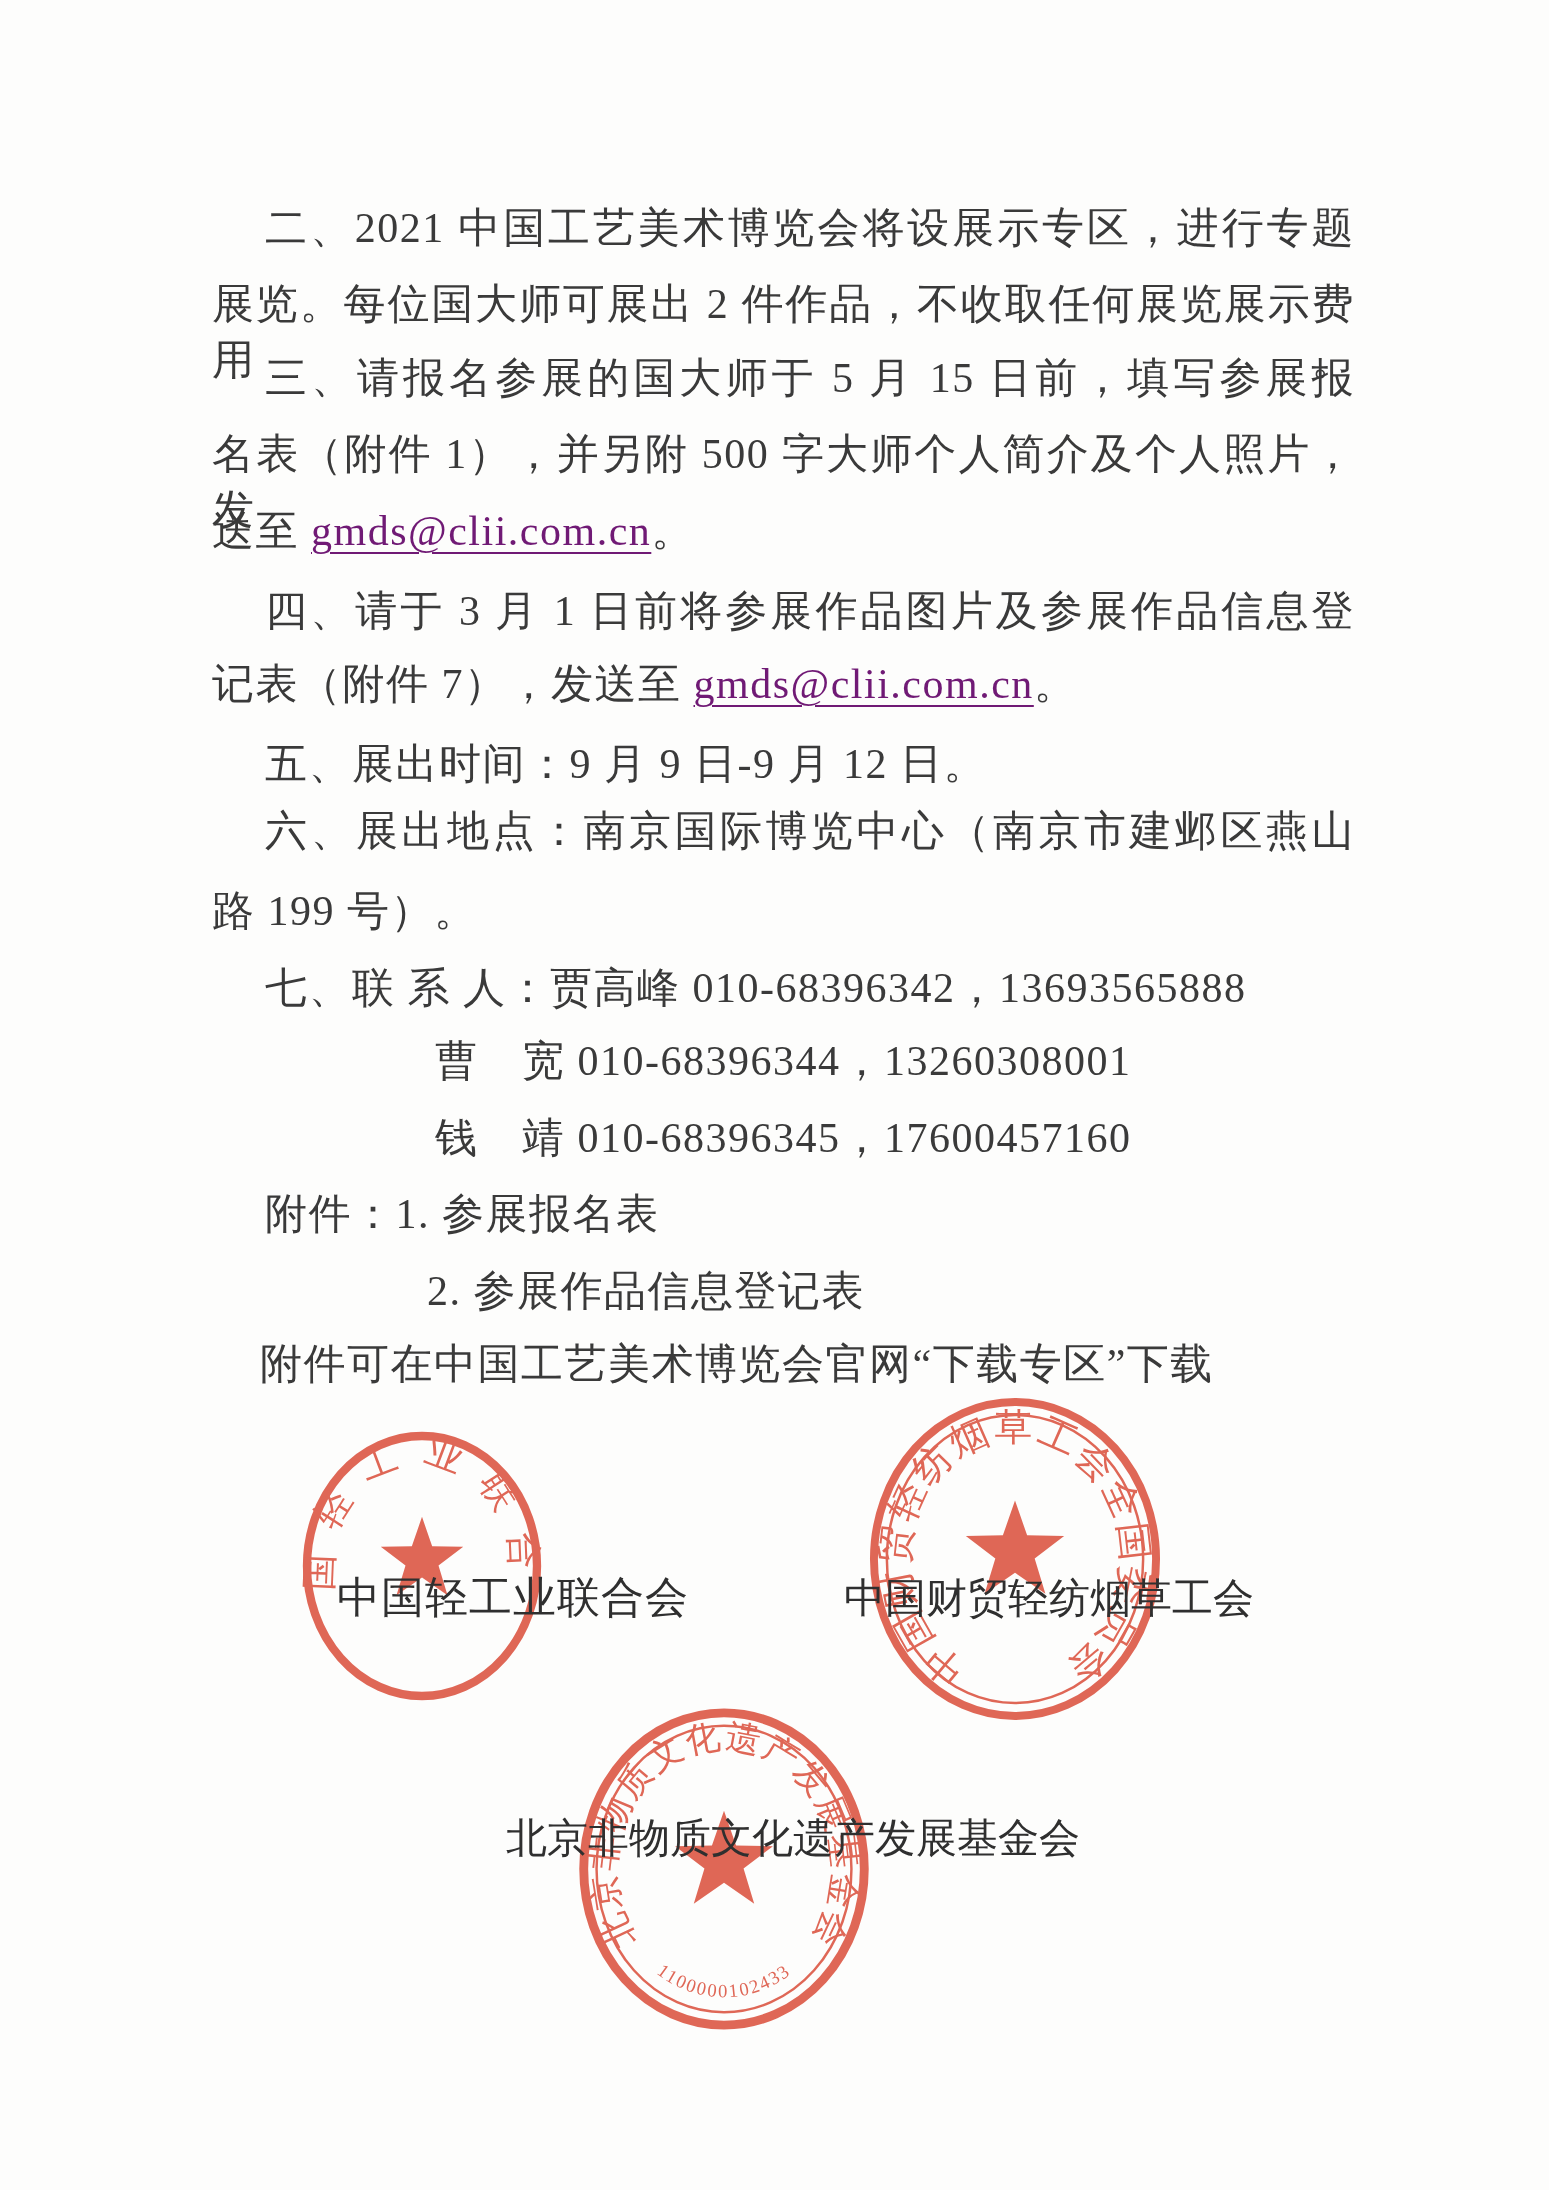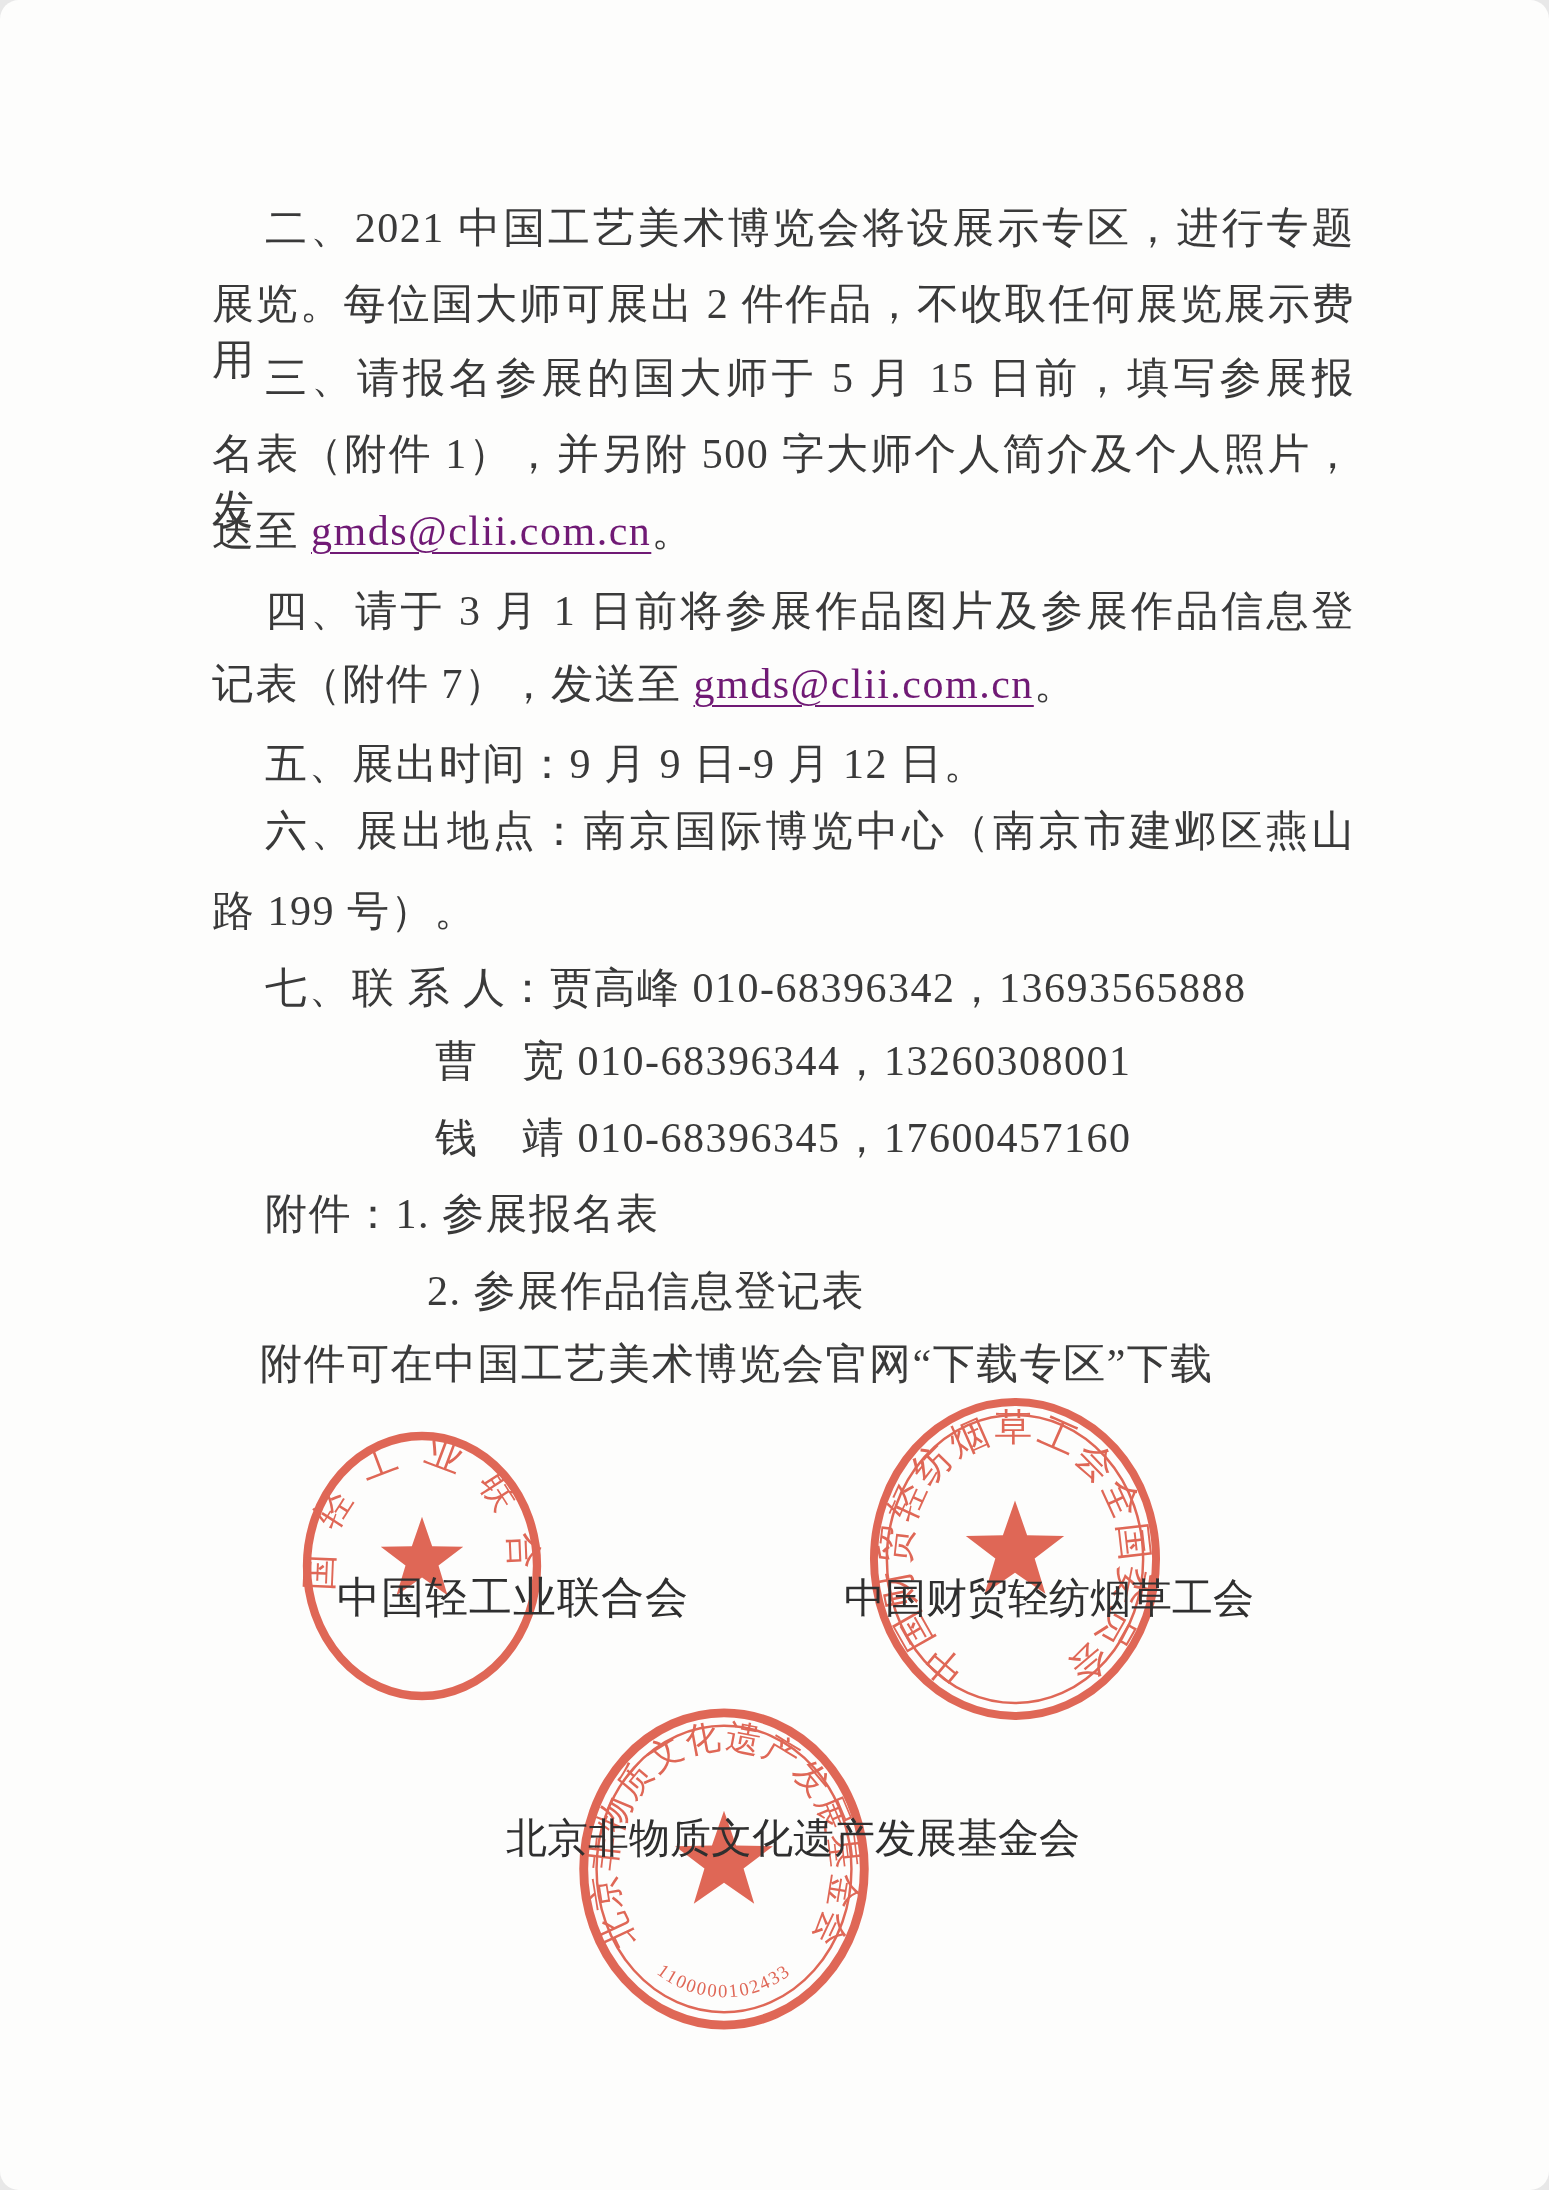--- a/index.html
+++ b/index.html
@@ -5,21 +5,20 @@
   html, body { margin: 0; padding: 0; background: #e8e8e8; }
   .page {
     position: relative;
     width: 1549px;
     height: 2190px;
     margin: 0 auto;
     background: #fdfdfc;
     overflow: hidden;
     font-family: "Liberation Serif", "DejaVu Serif", serif;
     color: #333333;
-    border-radius: 19px;
   }
   .bodytext .line {
     position: absolute;
     left: 212px;
     width: 1143px;
     font-size: 42px;
     line-height: 56px;
     letter-spacing: 1.5px;
     white-space: nowrap;
     color: #3a3a3a;

